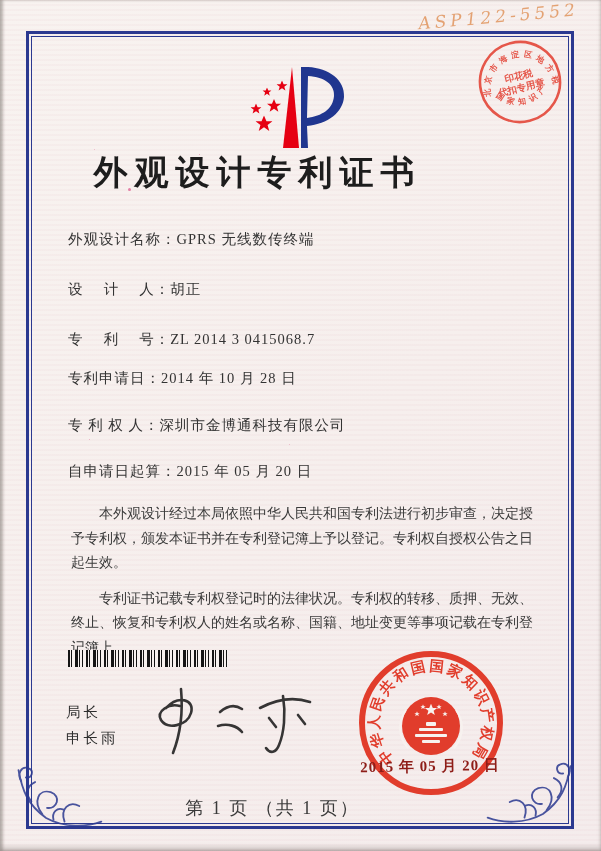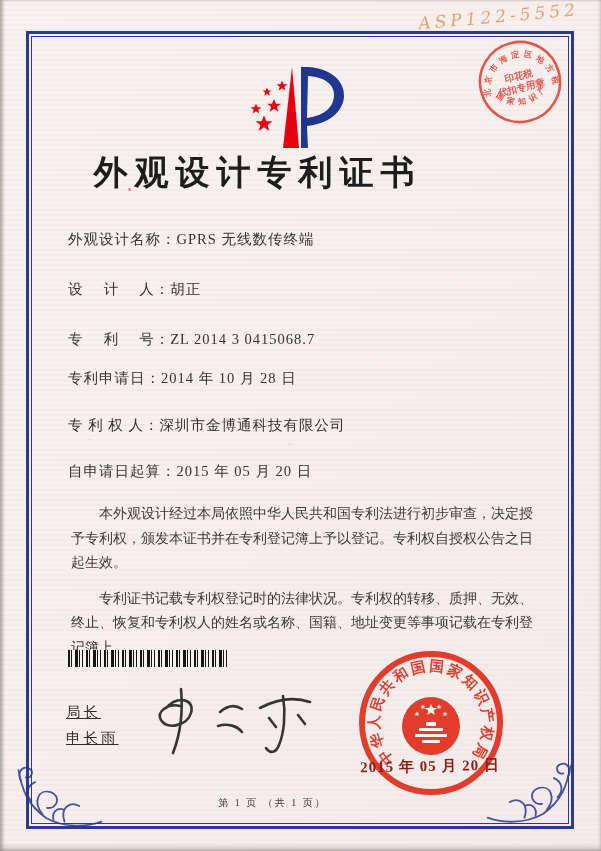--- a/index.html
+++ b/index.html
@@ -34,36 +34,36 @@
     font-size:14px;line-height:24.5px;text-align:justify;color:#3a3a3a;
   }
   .body-text p{margin:11px;text-indent:2em;}
   .barcode{
     position:absolute;left:68px;top:650px;width:160px;height:17px;
     background:repeating-linear-gradient(90deg,
       #151515 0 2px,#f7f2ef 2px 3px,#151515 3px 4px,#f7f2ef 4px 7px,
       #151515 7px 10px,#f7f2ef 10px 11px,#151515 11px 12px,#f7f2ef 12px 14px,
       #151515 14px 15px,#f7f2ef 15px 18px);
   }
-  .director{position:absolute;left:66px;top:699px;font-size:14.5px;letter-spacing:3px;color:#2e2e2e;line-height:26px;text-decoration:underline;}
+  .director{position:absolute;left:66px;top:699px;font-size:14.5px;letter-spacing:3px;color:#2e2e2e;line-height:26px;}
   .signature{position:absolute;left:148px;top:682px;width:175px;height:80px;}
   .seal{position:absolute;left:356px;top:648px;width:150px;height:150px;opacity:.93;}
   .seal-date{
     position:absolute;left:350px;top:757px;width:160px;text-align:center;
     font-size:15px;font-weight:700;color:#8e1d18;letter-spacing:1px;transform:rotate(-1deg);
   }
   .tax-stamp{position:absolute;left:476px;top:38px;width:88px;height:88px;transform:rotate(-14deg);opacity:.88;}
   .hand-note{
     position:absolute;left:418px;top:2px;width:260px;
     font-size:17px;font-style:italic;color:rgba(222,142,84,.8);
     letter-spacing:4px;transform:rotate(-5deg);font-family:"DejaVu Serif",serif;
   }
   .footer{
     position:absolute;left:0;top:796px;width:545px;text-align:center;
-    font-size:10px;letter-spacing:2px;color:#3a3a3a;
+    font-size:18px;letter-spacing:2px;color:#3a3a3a;
   }
   .ornament{position:absolute;width:92px;height:94px;}
   .orn-left{left:13px;top:736px;}
   .orn-right{left:484px;top:732px;transform:scaleX(-1);}
   .specks{position:absolute;left:128px;top:188px;width:3px;height:3px;border-radius:50%;
     background:rgba(214,40,110,.55);
     box-shadow:70px -35px 0 -1px rgba(214,40,110,.45), -40px 250px 0 -1px rgba(214,40,110,.35),
                160px 255px 0 -1px rgba(214,40,110,.3), -35px -40px 0 -1px rgba(214,40,110,.3);}
 </style>
 </head>

